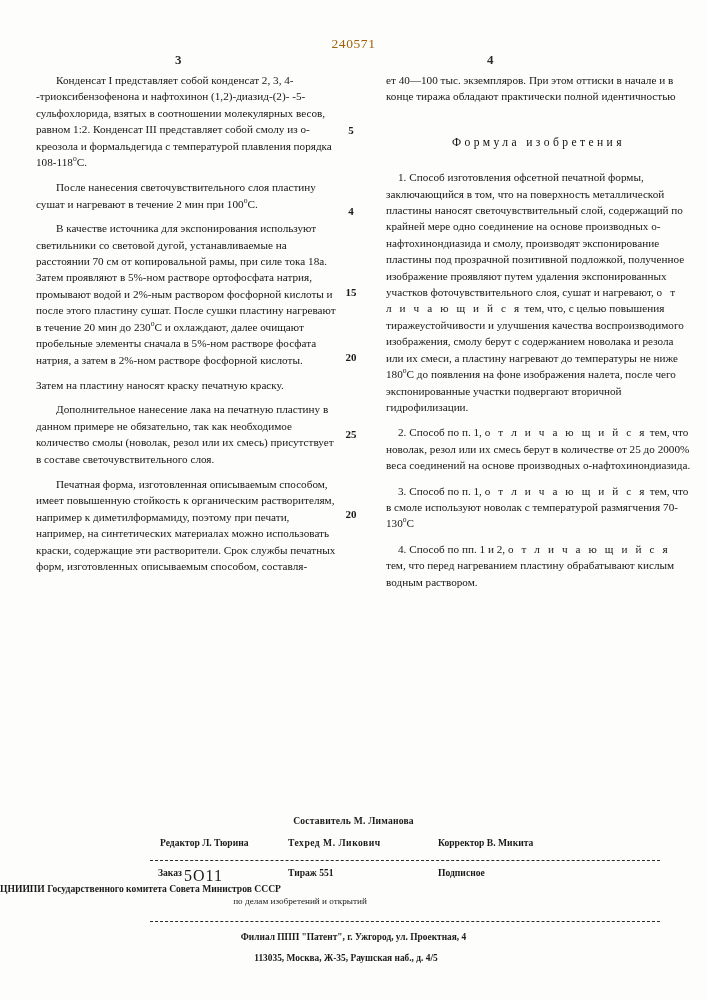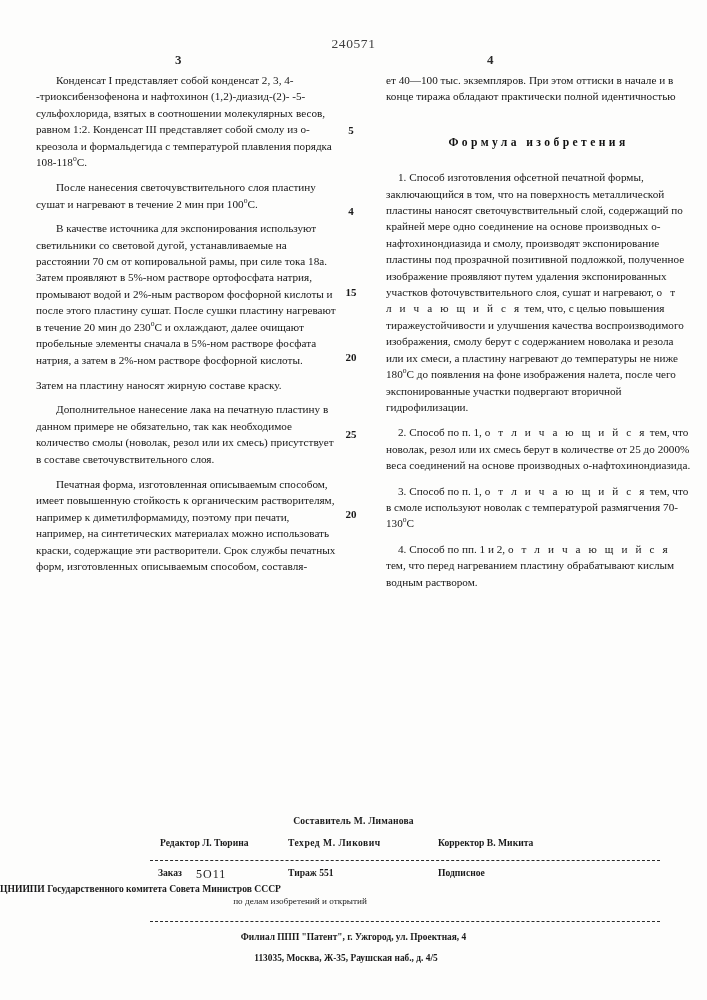--- a/index.html
+++ b/index.html
@@ -24,21 +24,21 @@
 
   
   .patent-number {
     position: absolute;
     top: 36px;
     left: 0;
     width: 707px;
     text-align: center;
     font-size: 13.5px;
     letter-spacing: 0.6px;
-    color: #404040;
+    color: #a16207;
   }
   .colnum-left {
     position: absolute;
     top: 52px;
     left: 175px;
     font-size: 13px;
     font-weight: bold;
     color: #2b2b2b;
   }
   .colnum-right {
@@ -71,21 +71,21 @@
   .para.indent { text-indent: 20px; }
   .para.indent-s { text-indent: 12px; }
   .para.noindent { text-indent: 0; }
 
   .spacer-sm { height: 8px; }
 
   .heading-claims {
     margin: 30px 0 18px 0;
     text-align: center;
     font-size: 11.6px;
-    font-weight: bold;
+    font-weight: normal;
     letter-spacing: 3.4px;
     color: #111;
   }
 
   .sp { letter-spacing: 2.6px; font-weight: 500; }
 
   sup.deg {
     font-size: 0.68em;
     vertical-align: super;
     line-height: 0;
@@ -145,21 +145,21 @@
     left: 150px;
     width: 510px;
     border-top: 1px dashed #2a2a2a;
     height: 0;
   }
   .dashrule.r1 { top: 45px; }
   .dashrule.r2 { top: 106px; }
 
   .f-row2 { position: absolute; top: 52px; left: 0; width: 707px; height: 14px; }
   .f-order   { position: absolute; left: 158px; font-size: 9.6px; font-weight: bold; }
-  .f-ordernum{ position: absolute; left: 196px; font-size: 12px; letter-spacing: 1px; }
+  .f-ordernum{ position: absolute; left: 184px; font-size: 16px; letter-spacing: 1px; }
   .f-tirage  { position: absolute; left: 288px; font-size: 9.6px; font-weight: bold; }
   .f-subscr  { position: absolute; left: 438px; font-size: 9.6px; font-weight: bold; }
 
   .f-org  { position: absolute; top: 68px;  left: 0; width: 707px; text-align: left; font-size: 9.6px; font-weight: bold; }
   .f-dept { position: absolute; top: 81px;  left: 0; width: 600px; text-align: center; font-size: 9.2px; font-weight: normal; }
   .f-addr { position: absolute; top: 94px;  left: 0; width: 692px; text-align: center; font-size: 9.4px; font-weight: bold; margin-top: 44px; }
   .f-branch{ position: absolute; top: 117px; left: 0; width: 707px; text-align: center; font-size: 9.4px; font-weight: bold; }
 </style>
 </head>
 <body>
@@ -174,21 +174,21 @@
 
     <p class="para indent"><span>Конденсат I представляет собой конденсат 2, 3, 4- -триоксибензофенона и нафтохинон (1,2)-диазид-(2)- -5-сульфохлорида, взятых в соотношении молекулярных весов, равном 1:2. Конденсат III представляет собой смолу из о-креозола и формальдегида с температурой плавления порядка 108-118</span><sup class="deg">о</sup><span>С.</span></p>
 
     <p class="para indent"><span>После нанесения светочувствительного слоя пластину сушат и нагревают в течение 2 мин при 100</span><sup class="deg">о</sup><span>С.</span></p>
 
 
     <div class="spacer-sm"></div>
 
     <p class="para indent"><span>В качестве источника для экспонирования используют светильники со световой дугой, устанавливаемые на расстоянии 70 см от копировальной рамы, при силе тока 18а. Затем проявляют в 5%-ном растворе ортофосфата натрия, промывают водой и 2%-ным раствором фосфорной кислоты и после этого пластину сушат. После сушки пластину нагревают в течение 20 мин до 230</span><sup class="deg">о</sup><span>С и охлаждают, далее очищают пробельные элементы сначала в 5%-ном растворе фосфата натрия, а затем в 2%-ном растворе фосфорной кислоты.</span></p>
 
-    <p class="para noindent">Затем на пластину наносят жирную составе краску.</p>
+    <p class="para noindent">Затем на пластину наносят краску печатную краску.</p>
 
     <div class="spacer-sm"></div>
 
     <p class="para indent">Дополнительное нанесение лака на печатную пластину в данном примере не обязательно, так как необходимое количество смолы (новолак, резол или их смесь) присутствует в составе светочувствительного слоя.</p>
 
     <p class="para indent">Печатная форма, изготовленная описываемым способом, имеет повышенную стойкость к органическим растворителям, например к диметилформамиду, поэтому при печати, например, на синтетических материалах можно использовать краски, содержащие эти растворители. Срок службы печатных форм, изготовленных описываемым способом, составля-</p>
   </div>
 
   <div class="linenums">
     <div class="lnum" style="top:124px">5</div>

